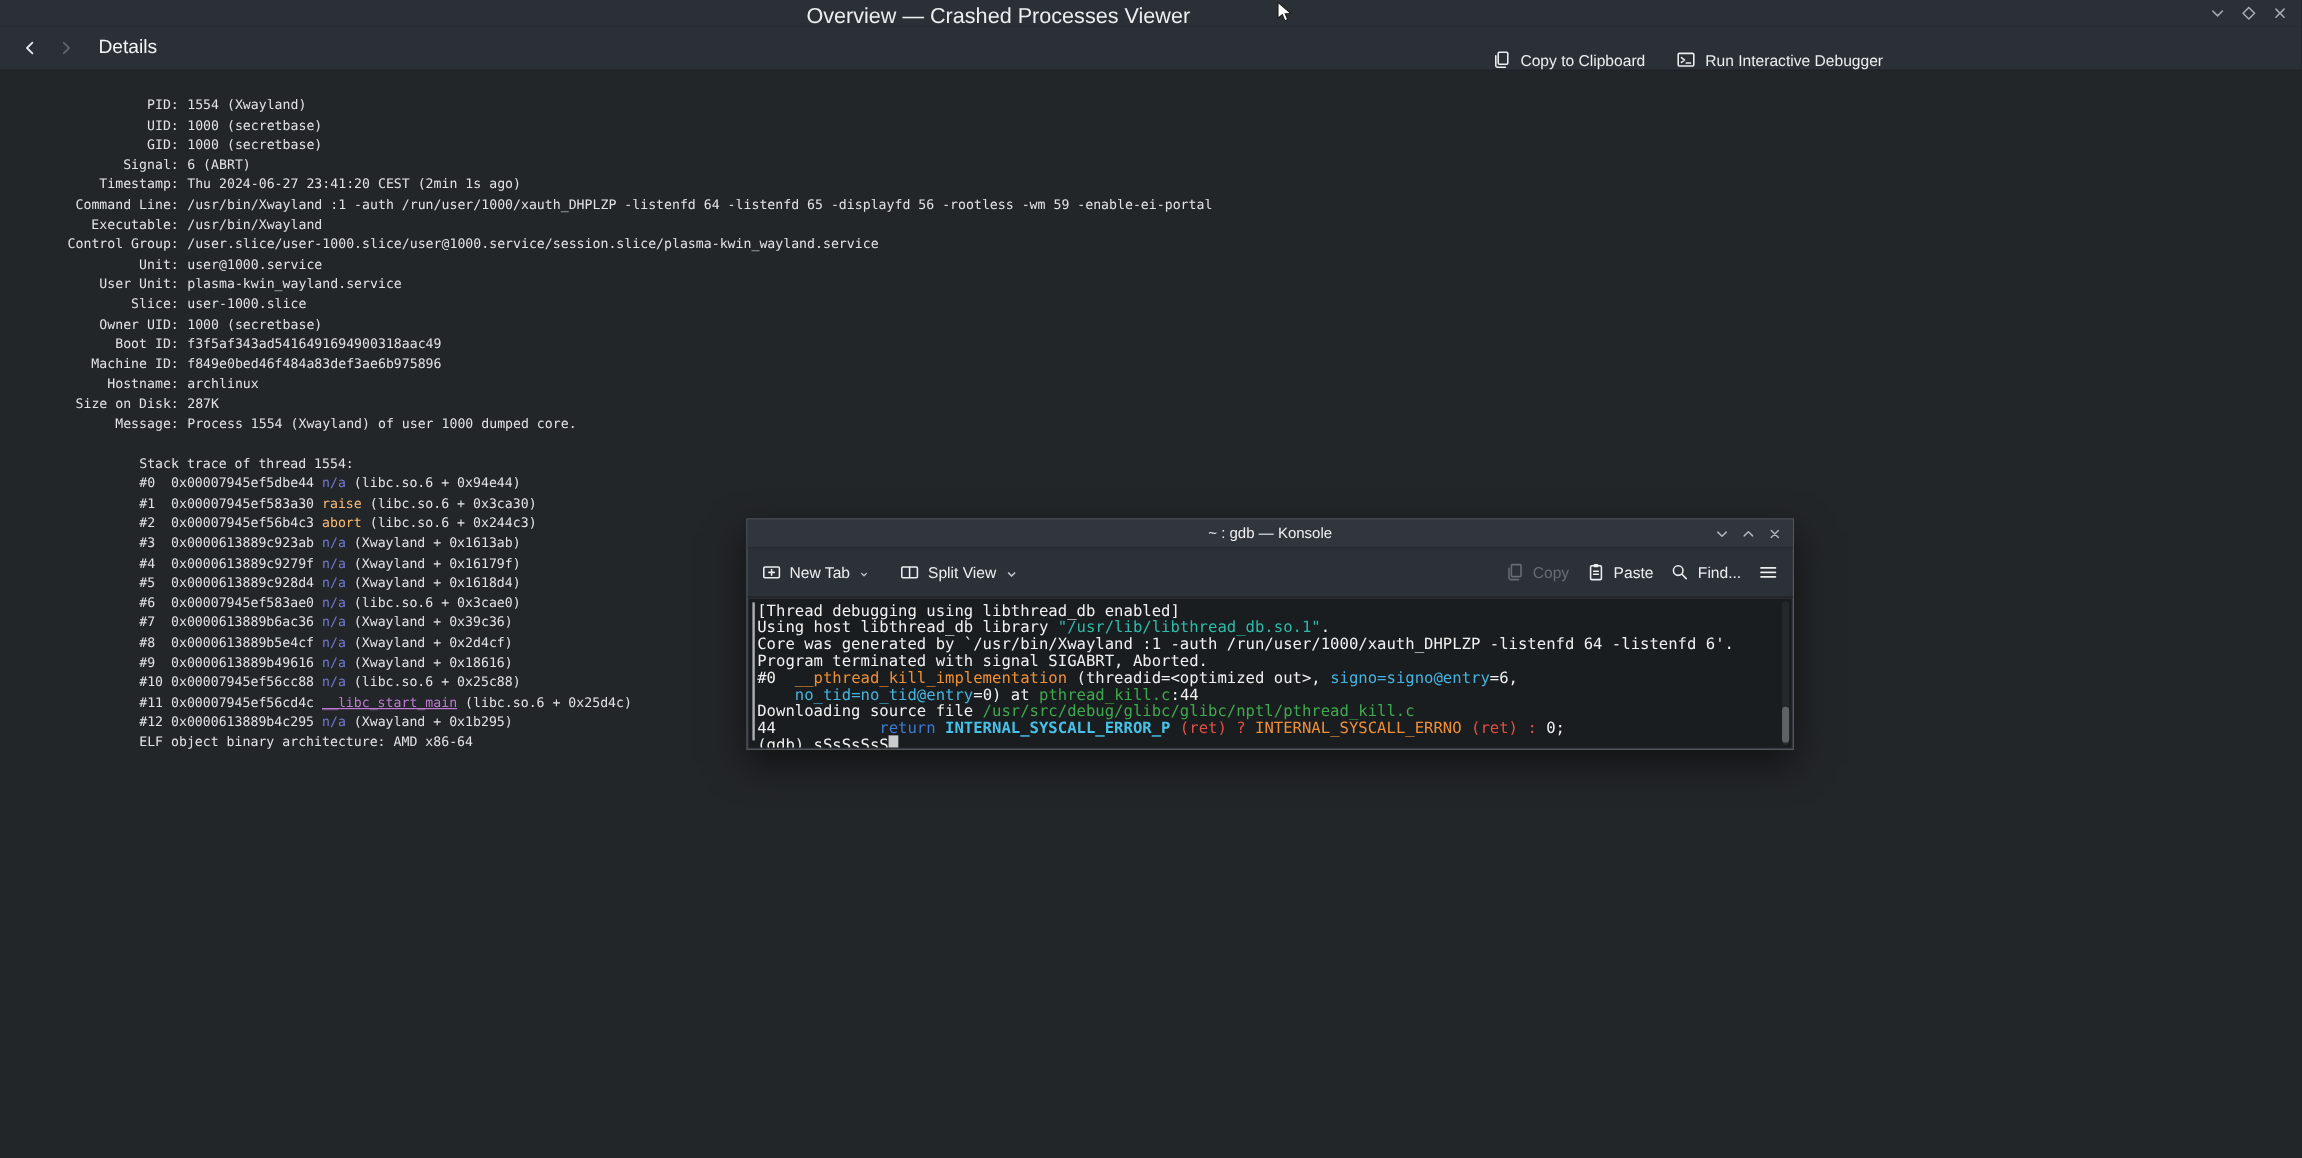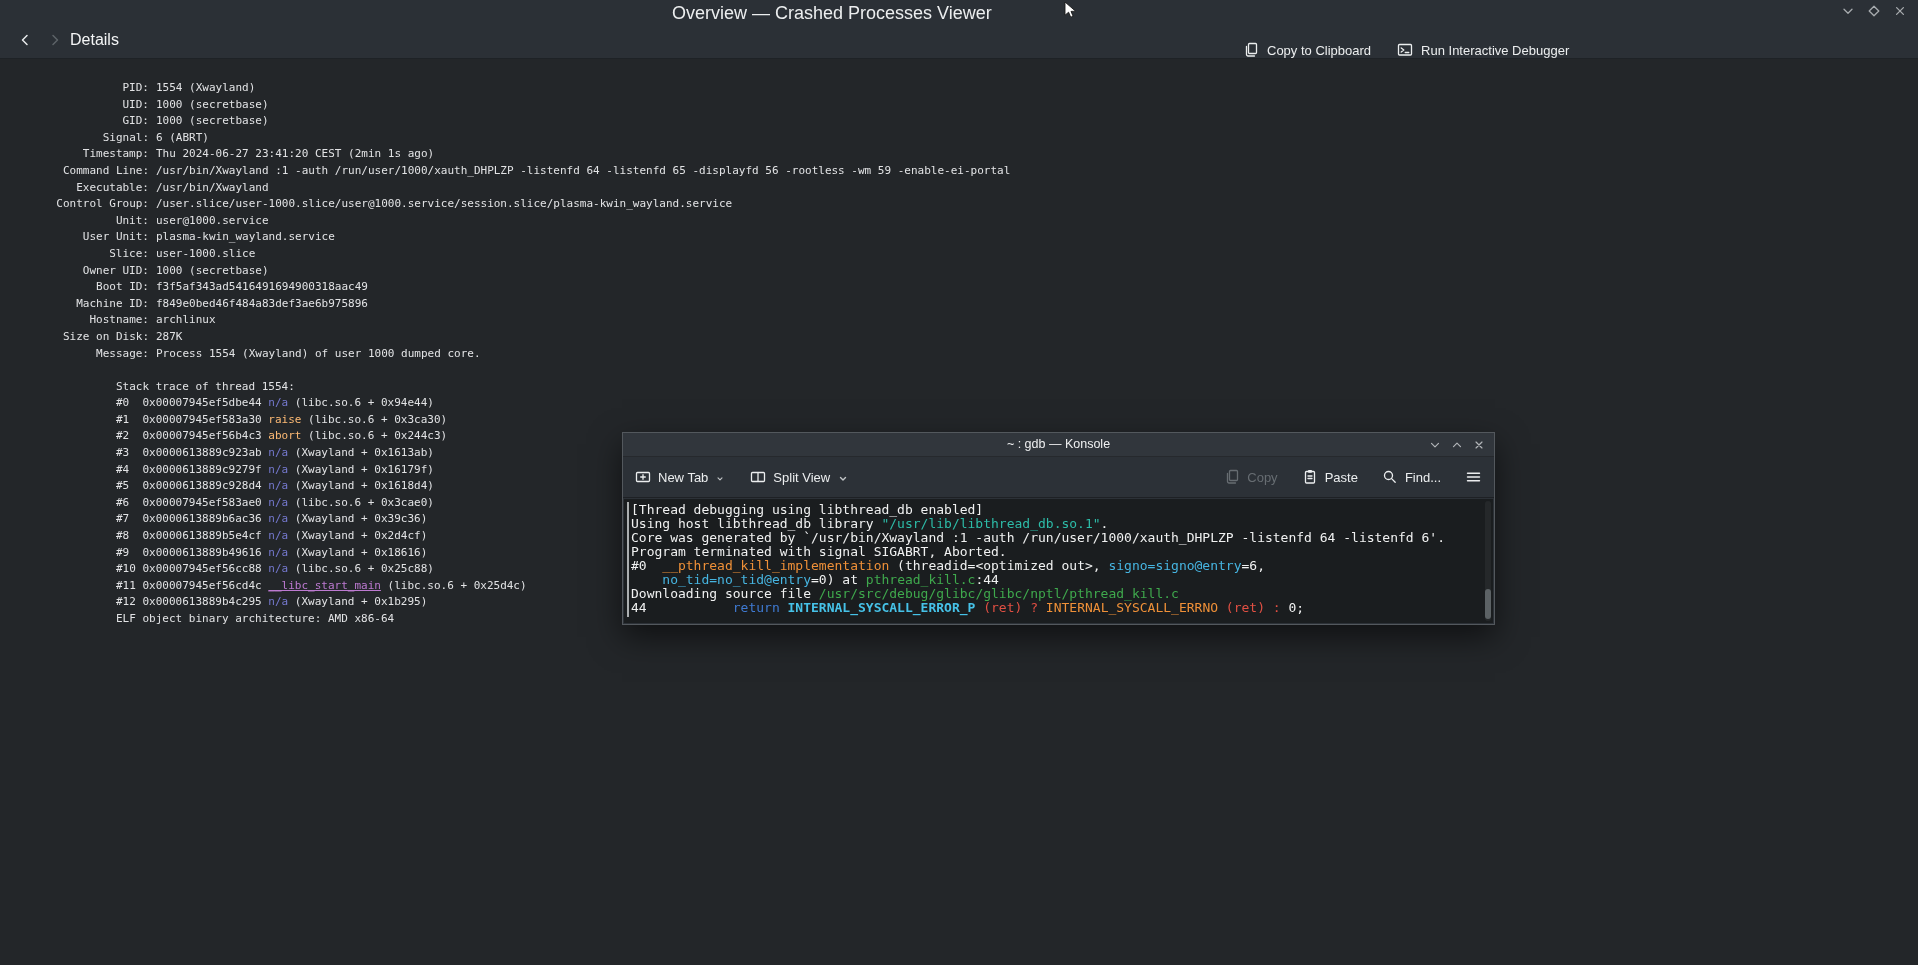--- a/index.html
+++ b/index.html
@@ -10,21 +10,21 @@
 
   
   .titlebar{position:relative;height:22px;background:#2b3036;}
   .tb-title{position:absolute;left:672px;top:3px;font-size:18px;color:#eceeef;white-space:nowrap;}
   .tb-controls{position:absolute;right:10px;top:0;height:22px;display:flex;align-items:center;gap:9px;color:#a7abae;}
   .wbtn{width:17px;height:17px;display:flex;align-items:center;justify-content:center;background:none;border:none;color:inherit;}
 
   .toolbar{position:relative;height:37px;background:#2b3036;border-bottom:1px solid #1e2226;display:flex;align-items:center;padding-left:10px;}
   .nav-btn{width:30px;height:30px;display:flex;align-items:center;justify-content:center;background:none;border:none;color:#e8eaec;}
   .nav-btn.disabled{color:#5d6368;}
-  .page-title{font-size:16px;font-weight:500;color:#f4f5f6;margin-left:0;}
+  .page-title{font-size:16px;font-weight:500;color:#f4f5f6;margin-left:12px;}
   .hdr-actions{position:absolute;left:1243px;top:0;height:100%;display:flex;align-items:flex-end;gap:26px;}
   .hdr-btn{display:flex;align-items:center;gap:8px;background:none;border:none;color:#eceeef;font-size:13px;font-family:inherit;white-space:nowrap;}
 
   
   .content{padding:21px 0 0 36px;font-family:"DejaVu Sans Mono",monospace;font-size:11px;line-height:16.6px;color:#e2e3e5;}
   .field{display:flex;}
   .flabel{width:113px;text-align:right;white-space:pre;flex:none;}
   .fvalue{margin-left:7px;white-space:pre;}
   .stack{margin-left:80px;margin-top:16.6px;}
   .line{white-space:pre;}
@@ -35,21 +35,21 @@
   
   .konsole{position:absolute;left:622px;top:432px;width:873px;height:193px;background:#2c3137;border:1px solid #53585d;box-shadow:0 12px 30px rgba(0,0,0,.55);z-index:20;}
   .k-titlebar{position:relative;height:24px;background:#31363c;border-bottom:1px solid #26292d;}
   .k-title{position:absolute;left:0;right:0;top:4px;text-align:center;font-size:12.5px;color:#eff0f1;}
   .k-controls{position:absolute;right:8px;top:0;height:24px;display:flex;align-items:center;gap:7px;color:#b2b5b8;z-index:2;}
   .k-controls .wbtn{width:15px;height:15px;}
   .k-toolbar{height:41px;display:flex;align-items:center;padding:0 12px;gap:26px;font-size:13px;color:#eceeef;border-bottom:1px solid #1e2125;}
   .k-tbtn{display:flex;align-items:center;gap:7px;background:none;border:none;color:inherit;font-size:13px;font-family:inherit;white-space:nowrap;}
   .k-tbtn .mini-chevron{margin-left:1px;margin-top:4px;color:#c2c5c7;}
   .k-tbtn.disabled{color:#676d72;}
-  .k-right{margin-left:auto;display:flex;align-items:center;gap:24px;justify-content:flex-end;}
+  .k-right{margin-left:auto;display:flex;align-items:center;gap:14px;justify-content:flex-end;}
   .k-term{position:absolute;left:1px;right:1px;top:66px;bottom:1px;background:#1a1d1f;font-family:"DejaVu Sans Mono",monospace;font-size:13px;line-height:14px;color:#f0f1f1;padding:4px 12px 0 7px;overflow:hidden;}
   .k-guide{position:absolute;left:3px;top:3px;bottom:6px;width:2px;background:#c6c9ca;opacity:.85;}
   .tline{white-space:pre;}
   .k-scrolltrack{position:absolute;right:2px;top:2px;bottom:2px;width:6px;background:rgba(255,255,255,.05);border-radius:3px;}
   .k-scrollthumb{position:absolute;right:2px;bottom:4px;width:6px;height:30px;background:#5c6265;border-radius:3px;}
   .c-teal{color:#2dbca8;}
   .c-green{color:#3fa94d;}
   .c-orange{color:#ef9038;}
   .c-cyan{color:#46b4e0;}
   .c-cyanb{color:#46c2e8;font-weight:bold;}
@@ -288,20 +288,21 @@
     <div class="k-guide"></div>
     <div id="term-lines">
         <div class="tline"><span>[Thread debugging using libthread_db enabled]</span></div>
         <div class="tline"><span>Using host libthread_db library </span><span class="c-teal">"/usr/lib/libthread_db.so.1"</span><span>.</span></div>
         <div class="tline"><span>Core was generated by `/usr/bin/Xwayland :1 -auth /run/user/1000/xauth_DHPLZP -listenfd 64 -listenfd 6'.</span></div>
         <div class="tline"><span>Program terminated with signal SIGABRT, Aborted.</span></div>
         <div class="tline"><span>#0  </span><span class="c-orange">__pthread_kill_implementation</span><span> (threadid=&lt;optimized out&gt;, </span><span class="c-cyan">signo=signo@entry</span><span>=6,</span></div>
         <div class="tline"><span>    </span><span class="c-cyan">no_tid=no_tid@entry</span><span>=0) at </span><span class="c-green">pthread_kill.c</span><span>:44</span></div>
         <div class="tline"><span>Downloading source file </span><span class="c-green">/usr/src/debug/glibc/glibc/nptl/pthread_kill.c</span></div>
         <div class="tline"><span>44           </span><span class="c-blue">return</span><span> </span><span class="c-cyanb">INTERNAL_SYSCALL_ERROR_P</span><span> </span><span class="c-red">(ret)</span><span> </span><span class="c-red">?</span><span> </span><span class="c-orange">INTERNAL_SYSCALL_ERRNO</span><span> </span><span class="c-red">(ret)</span><span> </span><span class="c-red">:</span><span> 0;</span></div>
+        <div class="tline"><span>(gdb) sSsSsSsS</span><span class="c-cursorblk">█</span></div>
       </div>
     <div class="k-scrolltrack"></div>
     <div class="k-scrollthumb"></div>
   </div>
 </div>
 
 <svg class="mouse-cursor" width="14" height="19" viewBox="0 0 14 19">
   <path d="M1 1 L1 14.2 L4.6 11.2 L6.7 16.2 L9.1 15.2 L7 10.4 L11.6 10.2 Z" fill="#ffffff" stroke="#1b1b1b" stroke-width="0.9"></path>
 </svg>
 

